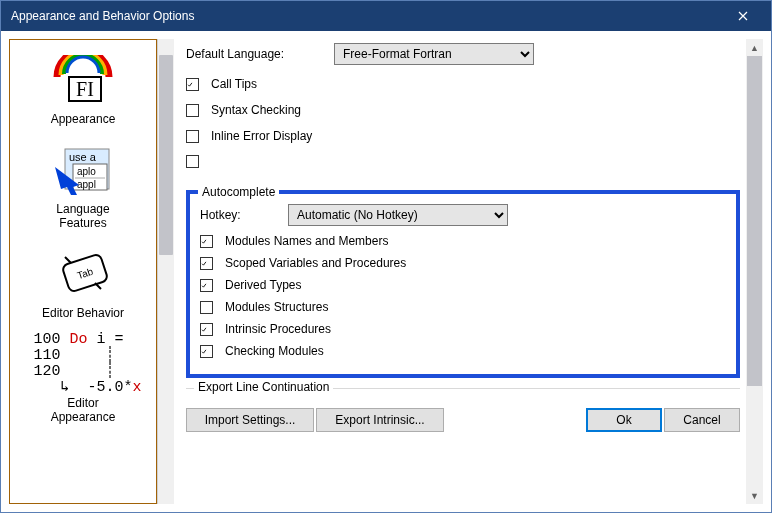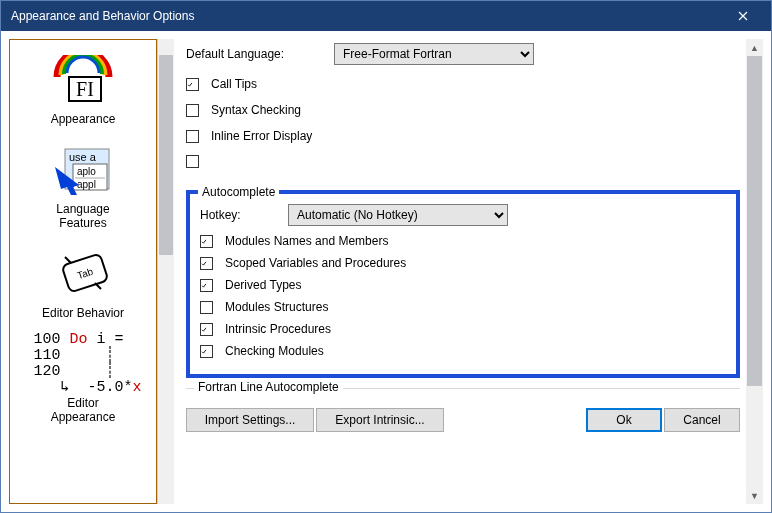--- a/index.html
+++ b/index.html
@@ -365,21 +365,21 @@
             <span class="cb checked">
                 <svg viewBox="0 0 11 11">
                   <path d="M2 6 L4.5 8.5 L9 2.5" stroke="#000" stroke-width="1.6" fill="none"></path>
                 </svg>
               </span>
             <span>Checking Modules</span>
           </div>
         </div>
 
         <div class="partial-group">
-          <span class="legend2">Fortran Line Autocomplete</span>
+          <span class="legend2">Export Line Continuation</span>
         </div>
 
         <div class="button-row">
           <button class="btn">Import Settings...</button>
           <button class="btn">Export Intrinsic...</button>
           <span class="spacer"></span>
           <button class="btn primary">Ok</button>
           <button class="btn small">Cancel</button>
         </div>
 

